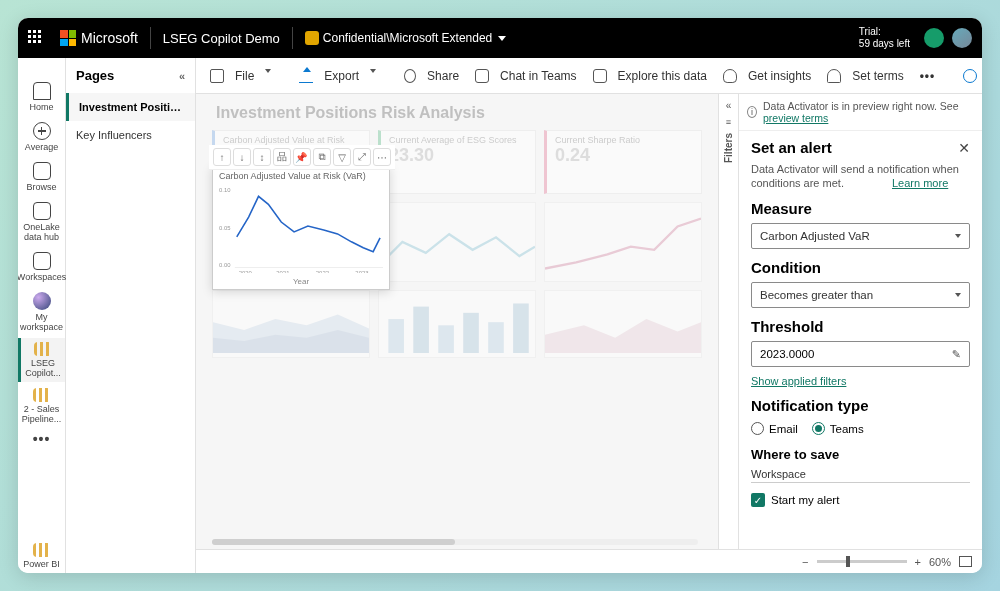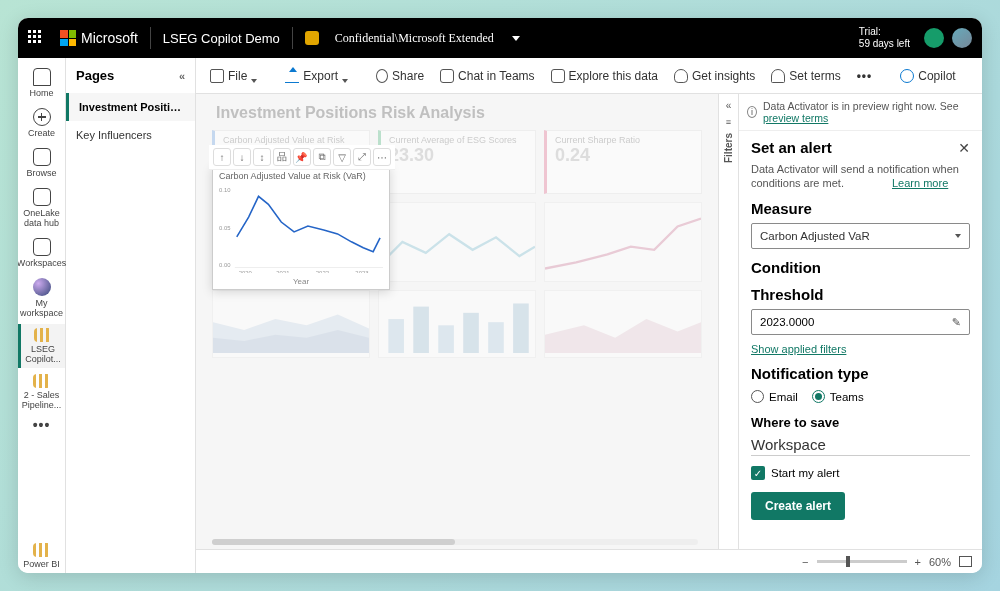--- a/index.html
+++ b/index.html
@@ -39,21 +39,21 @@
     width: 16px; height: 16px;
     display: grid; grid-template-columns: 1fr 1fr; grid-template-rows: 1fr 1fr; gap:1px;
   }
   .ms-sq span:nth-child(1){background:#f25022;}
   .ms-sq span:nth-child(2){background:#7fba00;}
   .ms-sq span:nth-child(3){background:#00a4ef;}
   .ms-sq span:nth-child(4){background:#ffb900;}
   .brand-text { font-size: 14px; font-weight: 500; }
   .header-divider { width:1px; height:22px; background:#444; margin:0 4px; }
   .workspace-name { font-size: 13px; }
-  .sensitivity { display:flex; align-items:center; gap:16px; font-size:12px;font-family:Liberation Serif, serif; }
+  .sensitivity { display:flex; align-items:center; gap:4px; font-size:12px; }
   .sens-icon { width:14px; height:14px; border-radius:3px; background:#e1a500; display:inline-block; }
   .chev-down { display:inline-block; width:0;height:0;border-left:4px solid transparent;border-right:4px solid transparent;border-top:5px solid #fff; margin-left:2px; }
   .search-box {
     flex: 1; max-width: 340px;
     background:#fff; height:26px; border-radius:4px;
     display:flex; align-items:center; gap:6px; padding:0 8px;
     margin-left: 10px;
     color:#555;
   }
   .search-icon { width:12px; height:12px; border:1.5px solid #555; border-radius:50%; position:relative; }
@@ -61,21 +61,21 @@
   .search-box input { border:none; outline:none; flex:1; font-size:12px; }
   .trial-block { font-size: 10px; line-height: 12px; margin-left:auto; margin-right:6px; }
   .header-avatar { width:20px; height:20px; border-radius:50%; background:#169c6a; }
   .header-avatar.user { background:linear-gradient(140deg,#6ab,#789); }
 
   
   .app-body { flex:1; display:flex; min-height:0; }
   .rail {
     width: 48px; background:#fff; border-right:1px solid #e1e1e1;
     display:flex; flex-direction:column; align-items:center;
-    gap: 2px; padding-top:6px;
+    gap: 2px; padding-top:20px;
     font-size:9px; color:#444;
   }
   .rail-item { display:flex; flex-direction:column; align-items:center; gap:2px; padding:4px 0; width:100%; cursor:pointer; text-align:center; line-height:10px; }
   .rail-item.active { border-left:3px solid #117865; background:#f3f3f3; }
   .rail-icon { width:18px; height:18px; border:1.5px solid #444; border-radius:4px; }
   .rail-icon.plus { position:relative; border-radius:50%; }
   .rail-icon.plus::before,.rail-icon.plus::after { content:""; position:absolute; background:#444; }
   .rail-icon.plus::before { width:8px; height:1.5px; top:7px; left:4px; }
   .rail-icon.plus::after { width:1.5px; height:8px; top:4px; left:7px; }
   .rail-icon.bars { border:none; background:linear-gradient(90deg,#e3b24a 3px,transparent 3px 6px,#e3b24a 6px 9px,transparent 9px 12px,#e3b24a 12px 15px,transparent 15px); height:14px; }
@@ -92,21 +92,21 @@
   .page-item { padding:8px 10px; font-size:11px; color:#333; cursor:pointer; white-space:nowrap; overflow:hidden; text-overflow:ellipsis; }
   .page-item.active { border-left:3px solid #117865; font-weight:600; background:#f6f6f6; color:#000; }
 
   .main-col { flex:1; display:flex; flex-direction:column; min-width:0; }
   .toolbar {
     height:36px; border-bottom:1px solid #e1e1e1;
     display:flex; align-items:center; gap:4px; padding:0 8px;
     font-size:12px; color:#333;
     overflow: hidden; white-space: nowrap;
   }
-  .tb-btn { display:flex; align-items:flex-end; gap:4px; padding:4px 6px; border-radius:3px; cursor:pointer; }
+  .tb-btn { display:flex; align-items:flex-start; gap:11px; padding:4px 6px; border-radius:3px; cursor:pointer; }
   .tb-sep { width:1px; height:18px; background:#ddd; margin:0 4px; }
   .tb-icon { width:14px; height:14px; display:inline-block; }
   .tb-icon.file { border:1.3px solid #555; border-radius:2px; }
   .tb-icon.export { border-bottom:1.3px solid #0b79d0; position:relative;}
   .tb-icon.export::after{content:"";position:absolute;left:4px;top:-2px;width:0;height:0;border-left:4px solid transparent;border-right:4px solid transparent;border-bottom:5px solid #0b79d0;}
   .chev-sm { display:inline-block; width:0;height:0;border-left:3px solid transparent;border-right:3px solid transparent;border-top:4px solid #555; }
   .tb-icon.teal-circ { width:18px;height:18px;border-radius:50%;background:#117865;position:relative; }
   .tb-icon.teal-circ::after{content:"";position:absolute;left:5px;top:4px;width:6px;height:6px;border:1.5px solid #fff;border-top:none;border-right:none;transform:rotate(40deg);}
 
   .canvas-wrap { flex:1; display:flex; min-height:0; }
@@ -170,21 +170,21 @@
     padding:0 8px; font-size:11.5px; color:#333; background:#fff;
   }
   .text-input input { flex:1; border:none; outline:none; font-size:11.5px; }
   .pencil { font-size:11px; color:#555; }
   .link { color:#117865; text-decoration:underline; font-size:11px; cursor:pointer; margin-top:2px; }
   .radio-row { display:flex; gap:14px; align-items:center; font-size:11.5px; margin-top:2px; }
   .radio { width:13px;height:13px;border:1.5px solid #555;border-radius:50%;display:inline-flex;align-items:center;justify-content:center; }
   .radio.sel::after { content:"";width:7px;height:7px;border-radius:50%;background:#117865; }
   .radio.sel { border-color:#117865; }
   .section { font-size:13px; font-weight:600; margin-top:6px; }
-  .subfield { font-size:15px; color:#333; border-bottom:1px solid #ccc; padding-bottom:2px; }
+  .subfield { font-size:11px; color:#333; border-bottom:1px solid #ccc; padding-bottom:2px; }
   .check-row { display:flex; align-items:center; gap:6px; font-size:11.5px; margin-top:4px; }
   .checkbox { width:14px;height:14px;background:#117865;border-radius:2px;display:flex;align-items:center;justify-content:center;color:#fff;font-size:10px; }
   .create-btn {
     margin-top:6px; background:#117865; color:#fff; border:none;
     padding:7px 14px; border-radius:3px; font-size:12px; font-weight:600;
     cursor:pointer; align-self:flex-start;
   }
 
   
   .zoom-bar {
@@ -239,21 +239,21 @@
 
   <div class="app-body">
 
     <div class="rail">
       <div class="rail-item">
           <span class="rail-icon" style="border-radius:4px 4px 0 0;"></span>
           <span>Home</span>
         </div>
       <div class="rail-item">
           <span class="rail-icon plus"></span>
-          <span>Create</span>
+          <span>Average</span>
         </div>
       <div class="rail-item">
           <span class="rail-icon"></span>
           <span>Browse</span>
         </div>
       <div class="rail-item">
           <span class="rail-icon"></span>
           <span>OneLake data hub</span>
         </div>
       <div class="rail-item">
@@ -443,20 +443,24 @@
               <span>Data Activator will send a notification when conditions are met.  </span><a href="#">Learn more</a>
             </div>
 
             <div class="field-label">Measure</div>
             <div class="dropdown">
               <span>Carbon Adjusted VaR</span>
               <span class="chev-sm"></span>
             </div>
 
             <div class="field-label">Condition</div>
+            <div class="dropdown">
+              <span>Becomes greater than</span>
+              <span class="chev-sm"></span>
+            </div>
 
             <div class="field-label">Threshold</div>
             <div class="text-input">
               <input value="2023.0000" style="">
               <span class="pencil">✎</span>
             </div>
 
             <a class="link">Show applied filters</a>
 
             <div class="field-label">Notification type</div>
@@ -472,21 +476,20 @@
             </div>
 
             <div class="section">Where to save</div>
             <div class="subfield">Workspace</div>
 
             <div class="check-row">
               <span class="checkbox">✓</span>
               <span>Start my alert</span>
             </div>
 
-            <button class="create-btn">Create alert</button>
           </div>
         </div>
       </div>
 
       <div class="zoom-bar">
         <span>−</span>
         <div class="slider">
             <div class="slider-thumb"></div>
           </div>
         <span>+</span>

